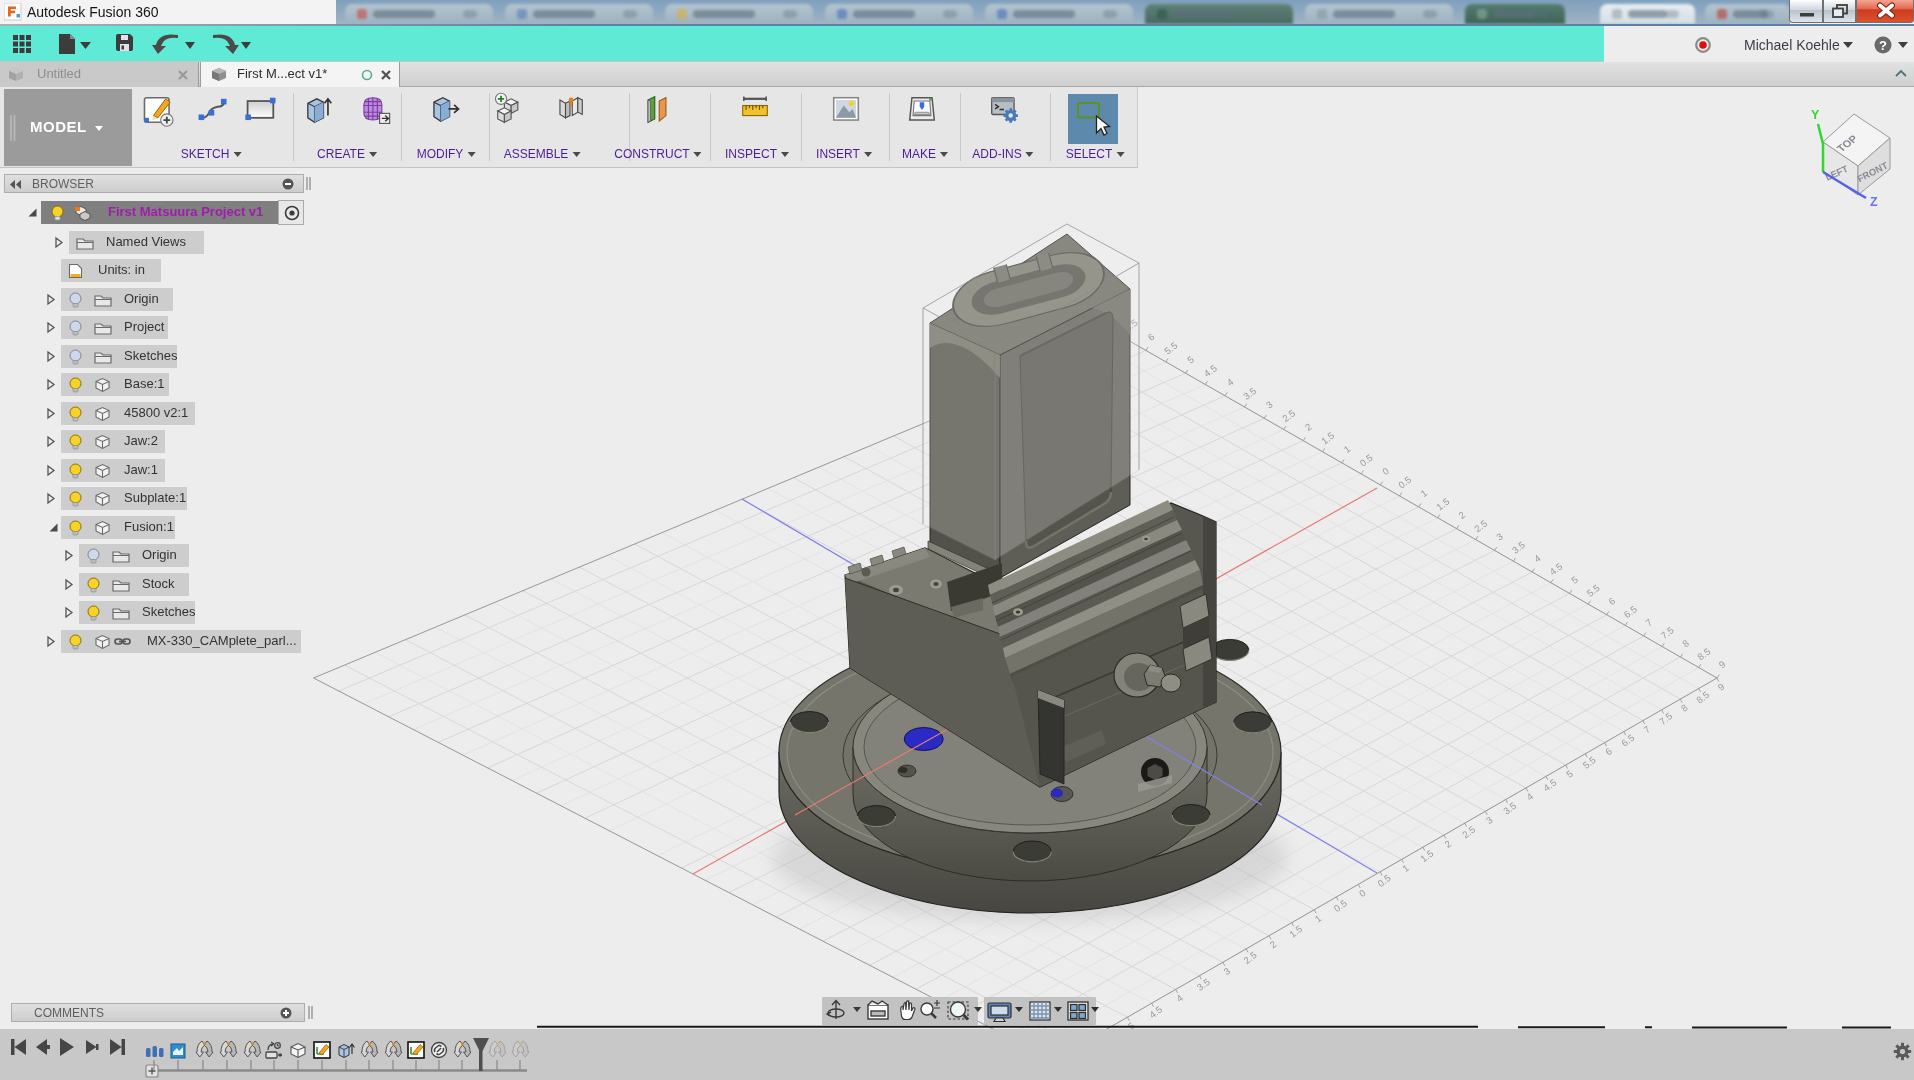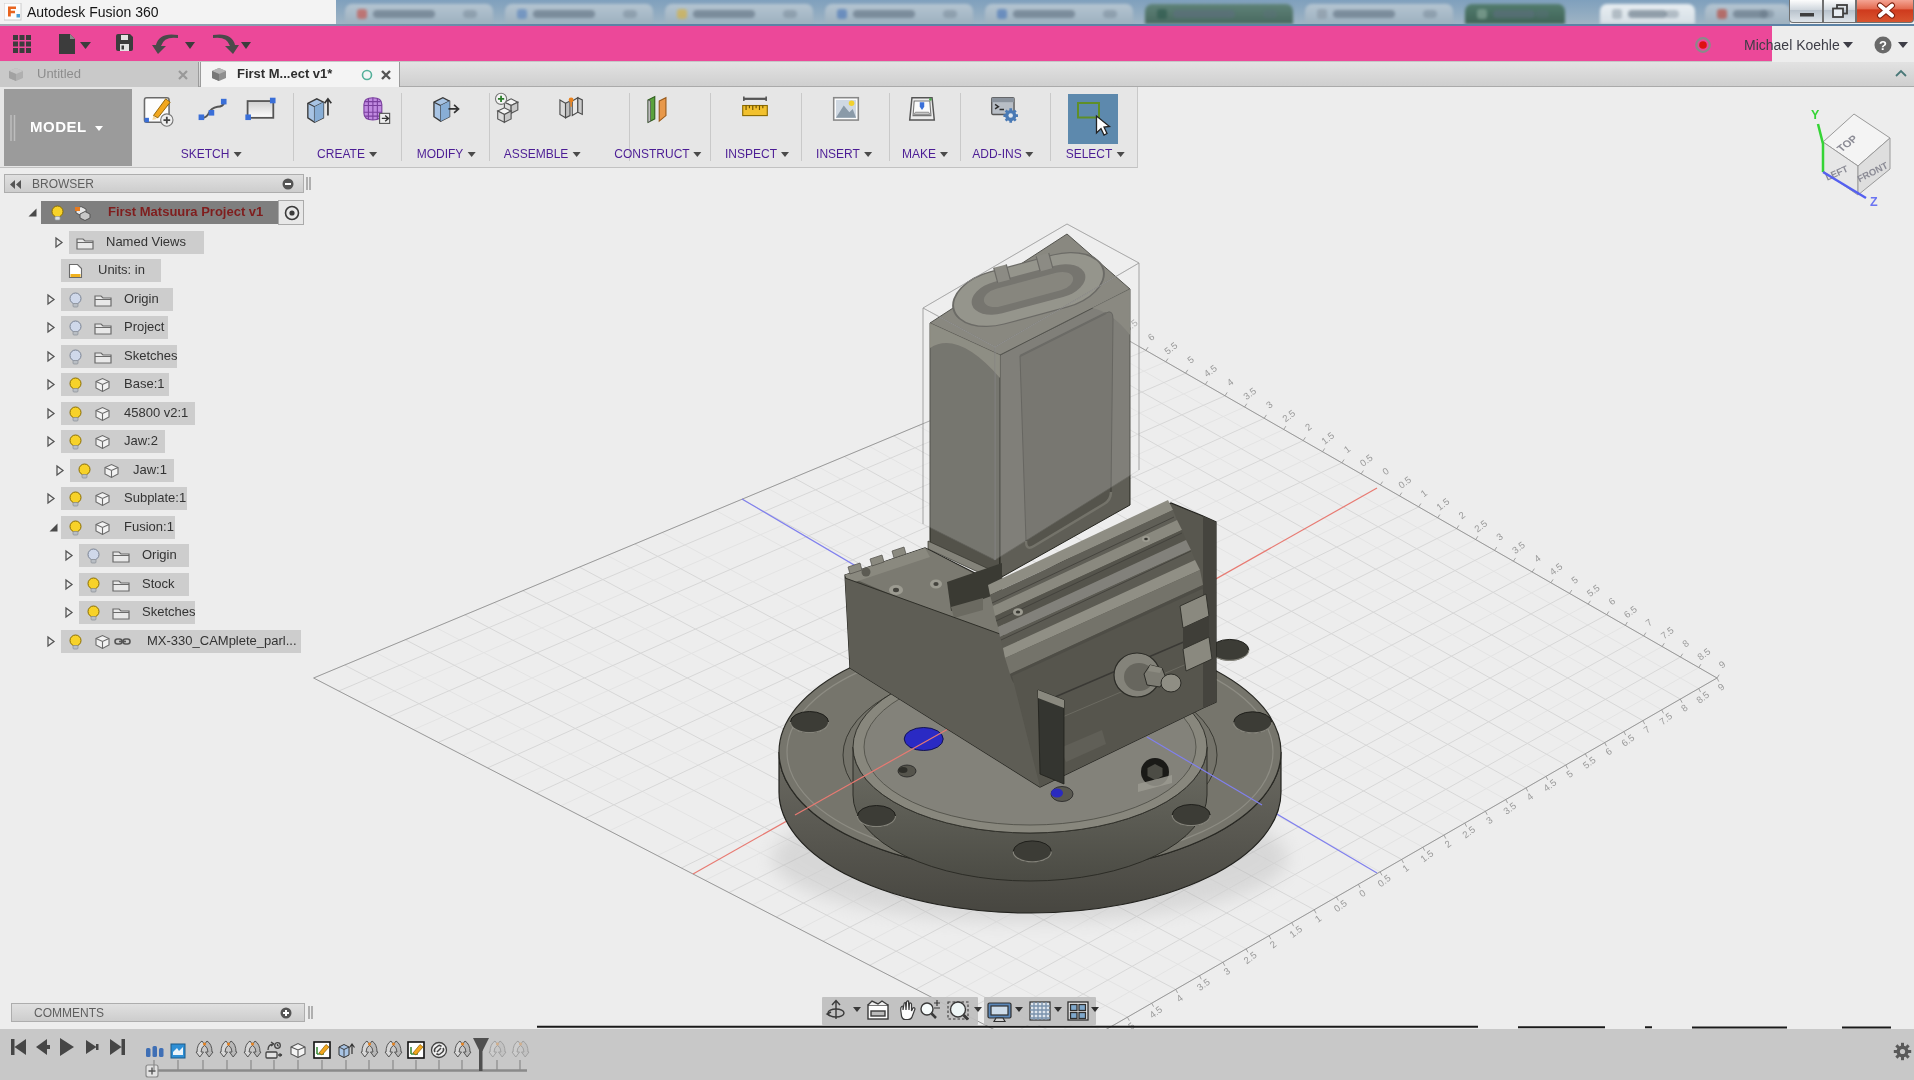--- a/index.html
+++ b/index.html
@@ -7,21 +7,21 @@
 #titlebar{left:0;top:0;width:1914px;height:26px;background:#f1f1f1}
 #tb-left{left:0;top:0;width:336px;height:24px;background:#f3f3f3;color:#141414;font-size:14px;line-height:24px}
 #tb-frame{left:0;top:24px;width:1914px;height:2px;background:linear-gradient(90deg,#a8b0b8,#5c82a5 30%)}
 #ghost{left:336px;top:0;width:1454px;height:24px;background:linear-gradient(180deg,#7fa0bd,#9fb4c4);overflow:hidden}
 .gtab{position:absolute;top:4px;height:20px;border-radius:7px 7px 0 0;background:linear-gradient(180deg,#b4c4d1,#9db0bf);filter:blur(1.5px)}
 .gdot{position:absolute;top:9px;width:10px;height:10px;border-radius:3px;opacity:.65;filter:blur(1.5px)}
 .gtxt{position:absolute;top:10px;height:8px;border-radius:4px;background:#5d6e7e;opacity:.6;filter:blur(1.5px)}
 #winbtns{right:0;top:0}
 .wb{position:absolute;top:0;height:23px;border:1px solid #707070;border-top:none;background:linear-gradient(180deg,#fdfdfd,#cfd6dd 45%,#b8c2cc 46%,#dfe5ea)}
 #wb-close{background:linear-gradient(180deg,#f4a493,#e36a50 40%,#cf3a1d 45%,#d8542f)}
-#qat{left:0;top:26px;width:1772px;height:36px;background:#ec4899;border-bottom:1px solid #c6c6c6}
+#qat{left:0;top:26px;width:1604px;height:36px;background:#5eead4;border-bottom:1px solid #c6c6c6}
 #tabstrip{left:0;top:62px;width:1914px;height:25px;background:linear-gradient(180deg,#e2e2e2,#cfcfcf);border-bottom:1px solid #aaa}
 .dtab{position:absolute;top:0;height:25px;font-size:13px}
 #ribbon{left:0;top:87px;width:1138px;height:81px;background:#e6e6e6;border-bottom:1px solid #c2c2c2;border-right:1px solid #c9c9c9}
 .rlabel{position:absolute;bottom:6px;font-size:12px;color:#4c1d95;white-space:nowrap;transform:translateX(-50%)}
 .rsep{position:absolute;top:6px;height:68px;width:1px;background:#c9c9c9}
 .caret{display:inline-block;width:0;height:0;border-left:4px solid transparent;border-right:4px solid transparent;border-top:5px solid #4a4a4a;vertical-align:1px;margin-left:4px}
 #viewport{left:0;top:87px;width:1914px;height:942px;background:#ededed}
 #browser{left:4px;top:174px;width:310px}
 .bhead{position:absolute;height:19px;background:linear-gradient(180deg,#e0e0e0,#cdcdcd);border:1px solid #adadad;color:#5f5f5f;font-size:12px}
 .trow{position:absolute;height:23px;font-size:13px;color:#333;white-space:nowrap}
@@ -153,21 +153,21 @@
         <svg class="abs" style="left:177px;top:7px" width="12" height="12">
           <path d="M2 2 L10 10 M10 2 L2 10" stroke="#999" stroke-width="2.2"></path>
         </svg>
       </div>
       <div class="dtab" style="left:200px;width:200px;background:#f4f4f4;border-right:1px solid #9b9b9b;border-left:1px solid #9b9b9b">
         <svg class="abs" style="left:9px;top:4px" width="18" height="17">
           <path d="M2 5 L9 2 L16 5 L16 12 L9 15 L2 12 Z" fill="#8f8f8f"></path>
           <path d="M2 5 L9 8 L16 5 L9 2 Z" fill="#b5b5b5"></path>
           <path d="M9 8 L9 15 L2 12 L2 5 Z" fill="#777"></path>
         </svg>
-        <span style="position:absolute;left:36px;top:4px;color:#2e2e2e;font-weight:bold">First M...ect v1*</span>
+        <span style="position:absolute;left:36px;top:4px;color:#2e2e2e;font-weight:normal">First M...ect v1*</span>
         <svg class="abs" style="left:160px;top:7px" width="12" height="12">
           <circle cx="6" cy="6" r="4.5" fill="none" stroke="#54b09a" stroke-width="1.6"></circle>
         </svg>
         <svg class="abs" style="left:179px;top:7px" width="12" height="12">
           <path d="M2 2 L10 10 M10 2 L2 10" stroke="#555" stroke-width="2.4"></path>
         </svg>
       </div>
       <svg class="abs" style="left:1894px;top:5px" width="16" height="14">
         <path d="M2 9 L7 4 L12 9" fill="none" stroke="#4a7878" stroke-width="1.8"></path>
       </svg>
@@ -401,21 +401,21 @@
         </svg>
         <svg class="abs" style="left:46px;top:4px" width="15" height="16">
           <circle cx="7.5" cy="6.5" r="5.5" fill="#f7d229" stroke="#8a6d00" stroke-width="1"></circle>
           <rect x="5" y="11.5" width="5" height="3.5" rx="1" fill="#d9dee4" stroke="#9aa0a8" stroke-width="0.7"></rect>
         </svg>
         <svg class="abs" style="left:68px;top:3px" width="20" height="18">
           <path d="M4 5 L9 2.5 L14 5 L14 9 L9 11.5 L4 9 Z" fill="#e8e8e8" stroke="#555" stroke-width="1"></path>
           <path d="M8 10 L13 7.5 L18 10 L18 14 L13 16.5 L8 14 Z" fill="#c8c8c8" stroke="#555" stroke-width="1"></path>
           <rect x="3" y="3" width="5" height="4" fill="#e87a1c"></rect>
         </svg>
-        <span style="position:absolute;left:104px;top:3px;color:#7f1d1d;font-weight:bold">First Matsuura Project v1</span>
+        <span style="position:absolute;left:104px;top:3px;color:#a21caf;font-weight:bold">First Matsuura Project v1</span>
         <div class="abs" style="left:274px;top:-1px;width:26px;height:25px;background:#e8e8e8;border:1px solid #aaa"></div>
         <svg class="abs" style="left:280px;top:4px" width="16" height="16">
           <circle cx="8" cy="8" r="6.5" fill="none" stroke="#3a3a3a" stroke-width="1.6"></circle>
           <circle cx="8" cy="8" r="2.6" fill="#3a3a3a"></circle>
         </svg>
       </div>
       <div class="trow" style="left:8px;top:57px;width:310px">
         <div class="trowbg" style="left:57px;width:135px"></div>
         <svg class="abs" style="left:41px;top:5px" width="12" height="13">
           <path d="M3 2 L9 6.5 L3 11 Z" fill="none" stroke="#555" stroke-width="1.3"></path>
@@ -517,21 +517,21 @@
         <svg class="abs" style="left:64px;top:4px" width="15" height="16">
           <circle cx="7.5" cy="6.5" r="5.5" fill="#f7d229" stroke="#8a6d00" stroke-width="1"></circle>
           <rect x="5" y="11.5" width="5" height="3.5" rx="1" fill="#b9bec4" stroke="#8a8f96" stroke-width="0.7"></rect>
         </svg>
         <svg class="abs" style="left:90px;top:4px" width="17" height="16">
           <path d="M2 4.5 L8.5 1.5 L15 4.5 L15 11 L8.5 14.5 L2 11 Z" fill="#f2f2f2" stroke="#6a6a6a" stroke-width="1.1"></path>
           <path d="M2 4.5 L8.5 7.5 L15 4.5 M8.5 7.5 L8.5 14.5" fill="none" stroke="#6a6a6a" stroke-width="1.1"></path>
         </svg>
         <span style="position:absolute;left:120px;top:3px">Jaw:2</span>
       </div>
-      <div class="trow" style="left:9px;top:285px;width:310px">
+      <div class="trow" style="left:0;top:285px;width:310px">
         <div class="trowbg" style="left:57px;width:104px"></div>
         <svg class="abs" style="left:41px;top:5px" width="12" height="13">
           <path d="M3 2 L9 6.5 L3 11 Z" fill="none" stroke="#555" stroke-width="1.3"></path>
         </svg>
         <svg class="abs" style="left:64px;top:4px" width="15" height="16">
           <circle cx="7.5" cy="6.5" r="5.5" fill="#f7d229" stroke="#8a6d00" stroke-width="1"></circle>
           <rect x="5" y="11.5" width="5" height="3.5" rx="1" fill="#b9bec4" stroke="#8a8f96" stroke-width="0.7"></rect>
         </svg>
         <svg class="abs" style="left:90px;top:4px" width="17" height="16">
           <path d="M2 4.5 L8.5 1.5 L15 4.5 L15 11 L8.5 14.5 L2 11 Z" fill="#f2f2f2" stroke="#6a6a6a" stroke-width="1.1"></path>

